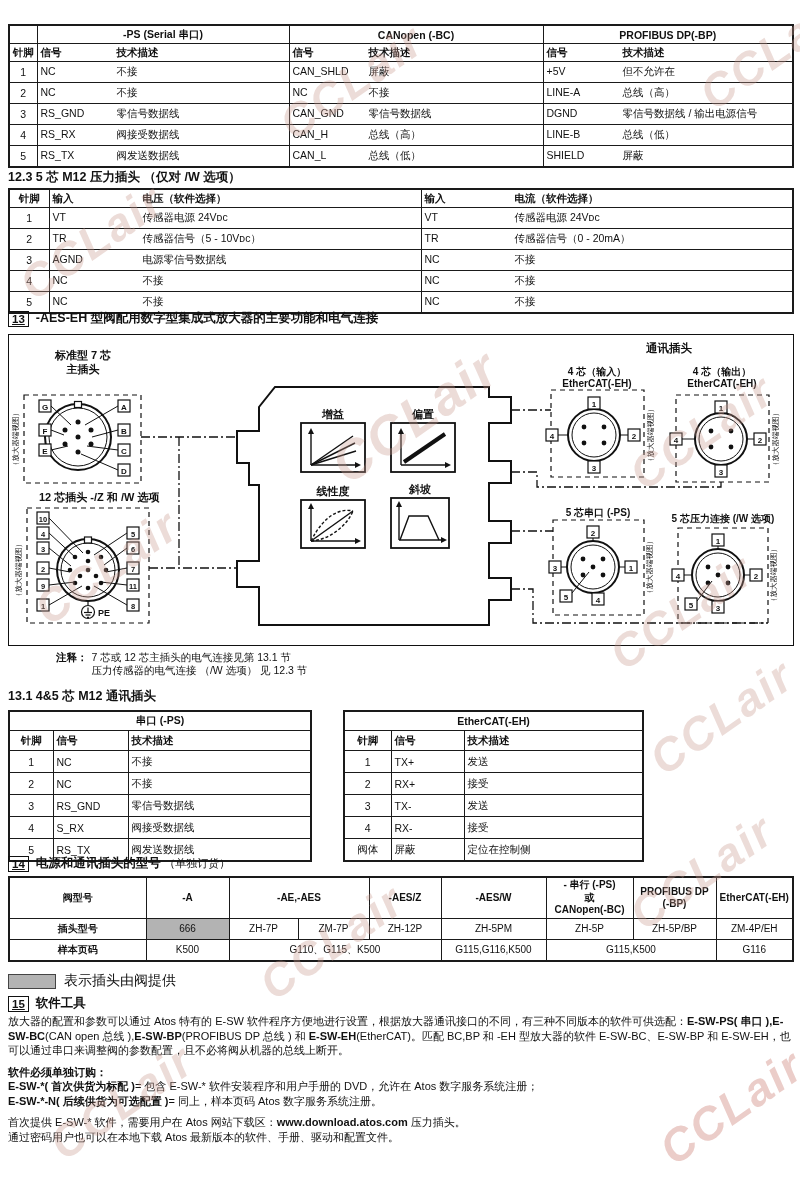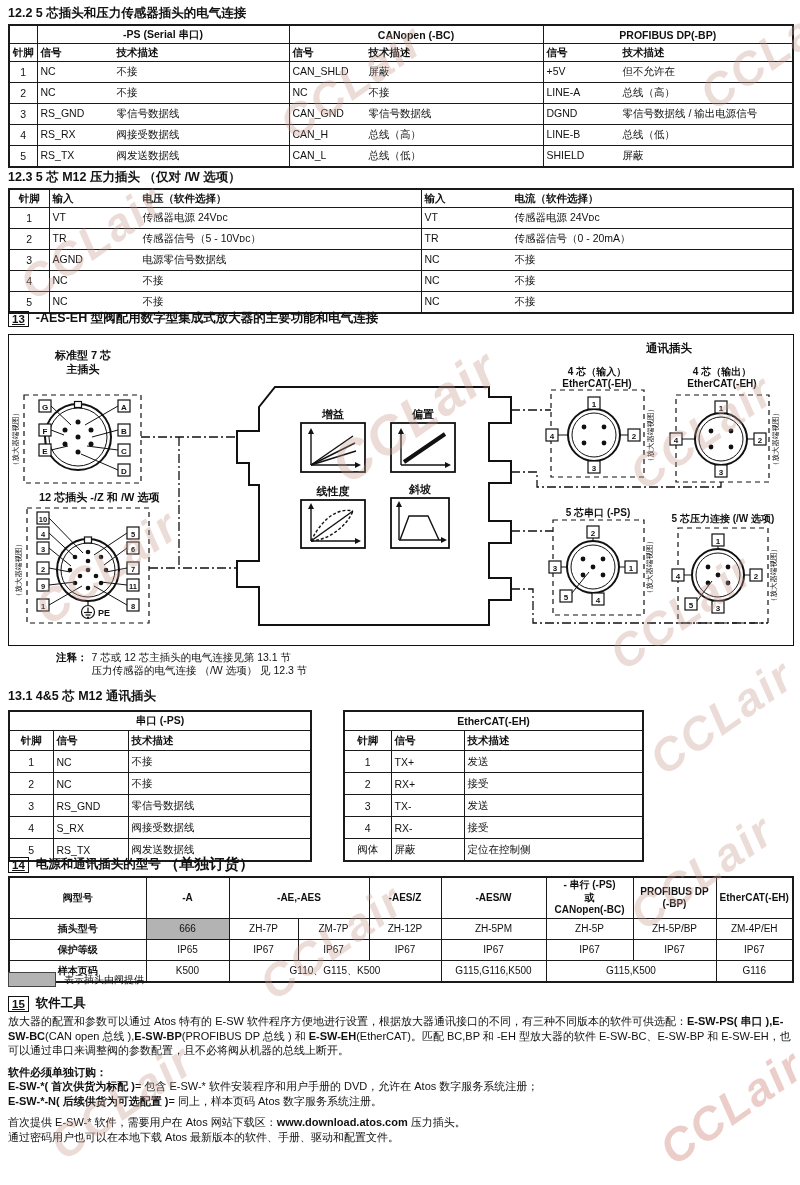--- a/index.html
+++ b/index.html
@@ -2,40 +2,40 @@
 <html><head>
 <meta charset="utf-8">
 <style>
   html,body{margin:0;padding:0;background:#888;}
   #page{position:relative;width:800px;height:1185px;background:#fff;overflow:hidden;
         font-family:"Liberation Sans","DejaVu Sans",sans-serif;color:#111;}
   .h2{position:absolute;font-size:12.5px;font-weight:bold;white-space:nowrap;}
   .boxnum{display:inline-block;border:1.5px solid #111;padding:0 3px;margin-right:7px;
           font-weight:bold;font-size:11.5px;line-height:14px;vertical-align:middle;text-decoration:underline;}
   .htitle{font-weight:bold;font-size:12.5px;vertical-align:middle;}
-  .hsub{font-weight:bold;font-size:15px;vertical-align:middle;}
+  .hsub{font-weight:normal;font-size:11px;vertical-align:middle;}
   table.t{border-collapse:collapse;table-layout:fixed;position:absolute;border:2px solid #1a1a1a;background:#fff;}
   table.t td{border:1px solid #1a1a1a;font-size:10.5px;padding:0 3px;overflow:hidden;white-space:nowrap;height:20px;}
   table.t tr.gh td{text-align:center;font-weight:bold;height:17px;}
   table.t tr.ch td{font-weight:bold;height:17px;}
   table.t td.pin{text-align:center;padding:0;}
   td.grp span.sig{display:inline-block;width:76px;}
   table.t2 td.grp span.sig{width:90px;}
   table.t3 td{height:21px;}
   table.t3 tr.tt td{text-align:center;font-weight:bold;height:18px;}
   table.t3 tr.ch td{height:19px;}
   table.t5 td{text-align:center;font-size:10px;height:20px;line-height:1.25;}
   table.t5 tr.hd td{font-weight:bold;height:40px;white-space:normal;}
   table.t5 td.lbl{font-weight:bold;}
   td.gray{background:#b3b3b3;}
   #diagram{position:absolute;left:8px;top:334px;width:784px;height:310px;border:1.5px solid #111;}
   svg text{font-family:"Liberation Sans","DejaVu Sans",sans-serif;}
   .note{position:absolute;left:8px;top:651px;font-size:10.5px;line-height:13px;display:flex;}
   .note .nl{font-weight:bold;margin-right:4px;margin-left:48px;}
-  .legend{position:absolute;left:8px;top:972px;display:flex;align-items:center;font-size:10px;}
+  .legend{position:absolute;left:8px;top:972px;display:flex;align-items:center;font-size:14px;}
   .legend .sw{width:46px;height:13px;background:#b3b3b3;border:1px solid #444;margin-right:8px;}
   .txt{position:absolute;left:8px;top:1014px;width:784px;font-size:11px;line-height:14.5px;}
   .txt p{margin:0 0 7px 0;}
   .txt p.tight{margin:0;}
   .bold{font-weight:bold;}
   .wm{position:absolute;font-size:46px;font-weight:bold;font-style:italic;letter-spacing:2px;
       color:rgba(198,152,142,0.34);transform:rotate(-35deg);pointer-events:none;z-index:9;white-space:nowrap;}
 </style>
 </head>
 <body>
@@ -48,21 +48,20 @@
   <div class="wm" style="left:320px;top:385px;font-size:54px">CCLair</div>
   <div class="wm" style="left:620px;top:405px">CCLair</div>
   <div class="wm" style="left:25px;top:540px">CCLair</div>
   <div class="wm" style="left:600px;top:585px">CCLair</div>
   <div class="wm" style="left:640px;top:690px">CCLair</div>
   <div class="wm" style="left:620px;top:845px">CCLair</div>
   <div class="wm" style="left:250px;top:915px">CCLair</div>
   <div class="wm" style="left:40px;top:1075px">CCLair</div>
   <div class="wm" style="left:650px;top:1080px;color:rgba(205,130,120,0.4)">CCLair</div>
 
-  <div class="h2" style="left:8px;top:5px">12.2  5 芯插头和压力传感器插头的电气连接</div>
 
   <table class="t t1" style="left:8px;top:24px;width:784px">
     <colgroup>
         <col style="width:28px">
         <col style="width:252px">
         <col style="width:254px">
         <col style="width:250px">
       </colgroup>
     <tbody>
         <tr class="gh">
@@ -586,31 +585,20 @@
       <td class="gray">666</td>
       <td>ZH-7P</td>
       <td>ZM-7P</td>
       <td>ZH-12P</td>
       <td>ZH-5PM</td>
       <td>ZH-5P</td>
       <td>ZH-5P/BP</td>
       <td>ZM-4P/EH</td>
     </tr>
     <tr>
-      <td class="lbl">保护等级</td>
-      <td>IP65</td>
-      <td>IP67</td>
-      <td>IP67</td>
-      <td>IP67</td>
-      <td>IP67</td>
-      <td>IP67</td>
-      <td>IP67</td>
-      <td>IP67</td>
-    </tr>
-    <tr>
       <td class="lbl">样本页码</td>
       <td>K500</td>
       <td colspan="3">G110、G115、K500</td>
       <td>G115,G116,K500</td>
       <td colspan="2">G115,K500</td>
       <td>G116</td>
     </tr>
   </tbody>
     </table>
 

